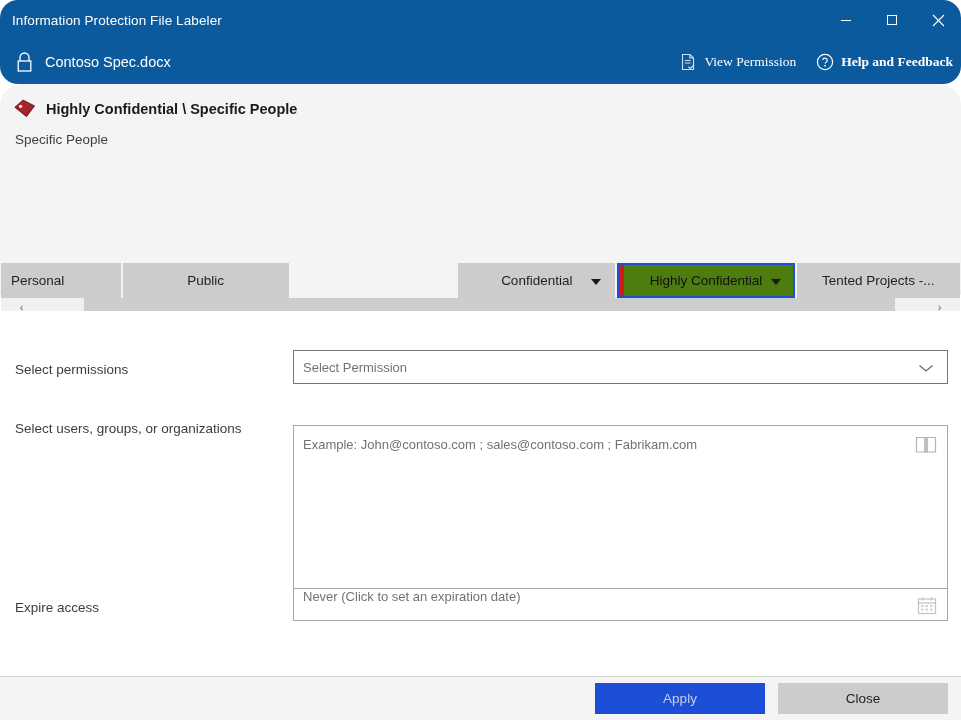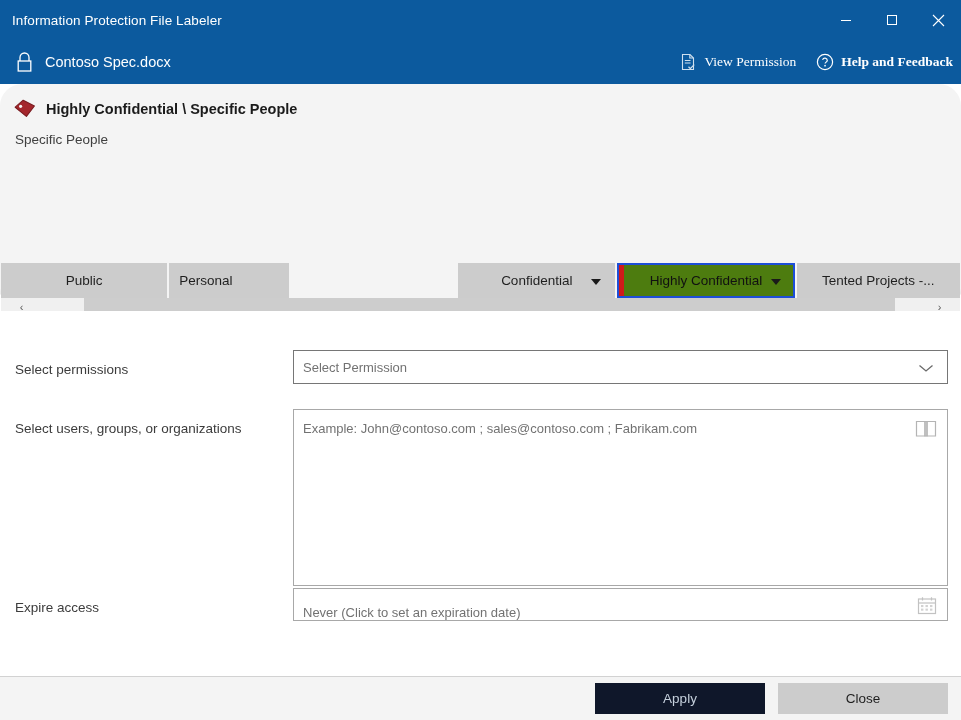--- a/index.html
+++ b/index.html
@@ -18,20 +18,21 @@
     flex-direction: column;
   }
 
   
   .titlebar {
     background: #0c5a9e;
     color: #ffffff;
     height: 84px;
     flex: 0 0 84px;
     position: relative;
+    border-radius: 18px;
   }
   .titlebar-row1 {
     height: 40px;
     display: flex;
     align-items: center;
     position: relative;
   }
   .app-title {
     font-size: 13.5px;
     color: #ffffff;
@@ -254,39 +255,39 @@
   }
   .box-perm .chev {
     position: absolute;
     right: 13px; top: 50%;
     margin-top: -3px;
   }
 
   
   .lbl-users { top: 110px; }
   .box-users {
-    top: 98px;
+    top: 114px;
     height: 177px;
     border: 1px solid #a8a8a8;
     padding: 9px 0 0 9px;
   }
   .box-users .bookicon {
     position: absolute;
     right: 10px;
     top: 9px;
   }
 
   
   .lbl-expire { top: 289px; }
   .box-expire {
     top: 277px;
     height: 33px;
     border: 1px solid #a8a8a8;
     display: flex;
-    align-items: flex-end;
+    align-items: flex-start;
     padding-left: 9px;
   }
   .box-expire .calicon {
     position: absolute;
     right: 10px; top: 7px;
   }
 
   
   .footer {
     flex: 0 0 44px;
@@ -301,21 +302,21 @@
   .btn {
     width: 170px; height: 31px;
     font-size: 13.5px;
     font-family: "Liberation Sans", sans-serif;
     border: none;
     text-align: center;
     line-height: 31px;
     cursor: default;
   }
   .btn-apply {
-    background: #0f172a;
+    background: #1d4ed8;
     color: #c5d0dc;
   }
   .btn-close {
     background: #cccccc;
     color: #1f1f1f;
   }
 </style>
 </head>
 <body>
 
@@ -387,26 +388,26 @@
         <circle cx="7.6" cy="7.3" r="1.6" fill="#f4f4f4"></circle>
       </svg>
       <span class="crumb-text">Highly Confidential  \ Specific People</span>
     </div>
 
     <div class="subtitle">Specific People</div>
 
     <div class="tabs-wrap">
       <div class="tabs">
 
+        <div class="tab tab-personal align-left">
+          <span class="tab-label">Personal</span>
+        </div>
+
         <div class="tab tab-public">
           <span class="tab-label">Public</span>
-        </div>
-
-        <div class="tab tab-personal align-left">
-          <span class="tab-label">Personal</span>
         </div>
 
         <div class="tab tab-general">
           <span class="tab-label">General</span>
           <span class="caret"></span>
         </div>
 
         <div class="tab tab-confidential">
           <span class="tab-label">Confidential</span>
           <span class="caret"></span>

